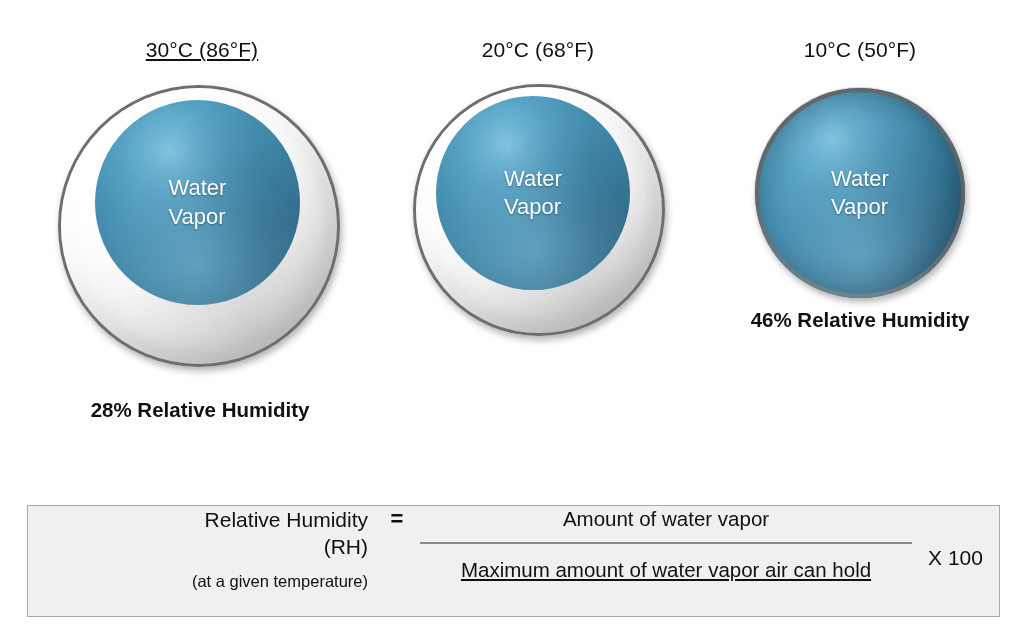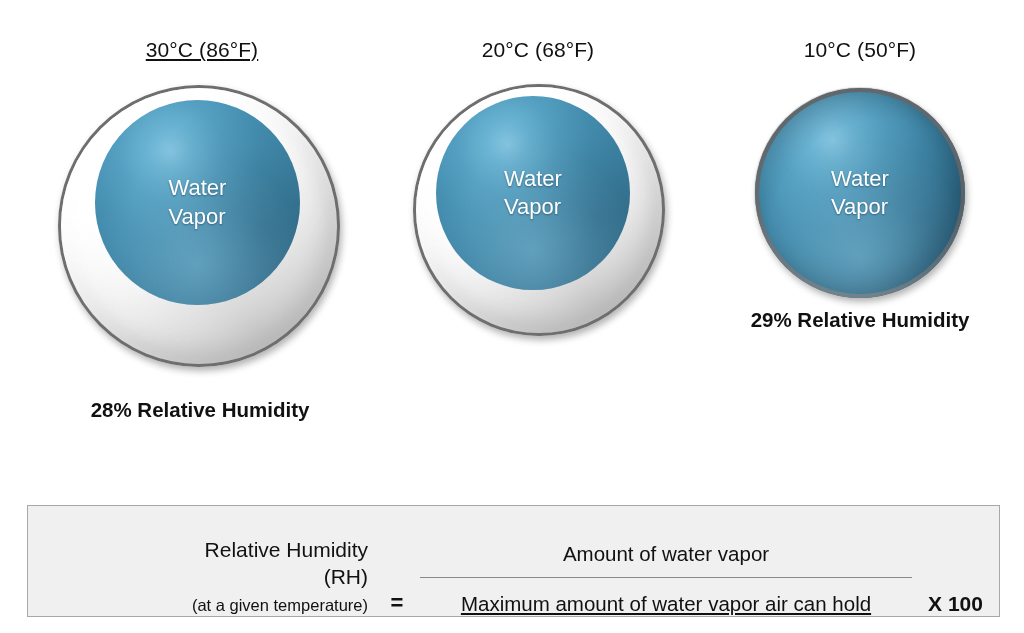--- a/index.html
+++ b/index.html
@@ -144,34 +144,34 @@
   .formula-box {
     position: absolute;
     left: 27px;
     top: 505px;
     width: 973px;
     height: 112px;
     box-sizing: border-box;
     background: #f0f0f0;
     border: 1.5px solid #a8a8a8;
     display: flex;
-    align-items: flex-end;
+    align-items: flex-start;
   }
 
   .formula-lhs {
     width: 340px;
     text-align: right;
     padding-right: 6px;
     font-size: 21px;
     line-height: 1.30;
     color: #111111;
   }
   .lhs-line1 { display: block; }
   .lhs-line2 { display: block; margin-left: 45px; }
-  .lhs-line3 { display: block; font-size: 16.5px; margin-top: 4px; }
+  .lhs-line3 { display: block; font-size: 16.5px; margin-top: 10px; }
 
   .formula-eq {
     width: 46px;
     text-align: center;
     font-size: 22px;
     font-weight: 700;
     color: #111111;
   }
 
   .fraction {
@@ -186,22 +186,23 @@
     height: 1.5px;
     background: #8a8a8a;
     width: 100%;
   }
   .denominator { padding: 13px 10px 0; text-decoration: underline; }
 
   .formula-mult {
     flex: 1;
     text-align: center;
     font-size: 21px;
-    font-weight: 700;
-    color: #111111;
+    font-weight: 400;
+    color: #111111;
+    margin-top: 40px;
   }
 </style>
 </head>
 <body>
 
 <div class="stage">
 
   <div class="temp-label" style="left:82px; top:38px; width:240px;text-decoration:underline;">30°C (86°F)</div>
 
   <div class="parcel" style="left:58px; top:85px; width:282px; height:282px;">
@@ -233,21 +234,21 @@
 
   <div class="parcel" style="left:755px; top:88px; width:210px; height:210px;">
     <div class="vapor-sphere saturated" style="left:0; top:0; width:210px; height:210px;">
       <div class="vapor-text">
         <span>Water</span>
         <span>Vapor</span>
       </div>
     </div>
   </div>
 
-  <div class="rh-label" style="left:700px; top:308px; width:320px;">29% Relative Humidity</div>
+  <div class="rh-label" style="left:700px; top:308px; width:320px;">46% Relative Humidity</div>
 
   <div class="formula-box">
 
     <div class="formula-lhs">
       <span class="lhs-line1">Relative Humidity</span>
       <span class="lhs-line2">(RH)</span>
       <span class="lhs-line3">(at a given temperature)</span>
     </div>
 
     <div class="formula-eq">=</div>

